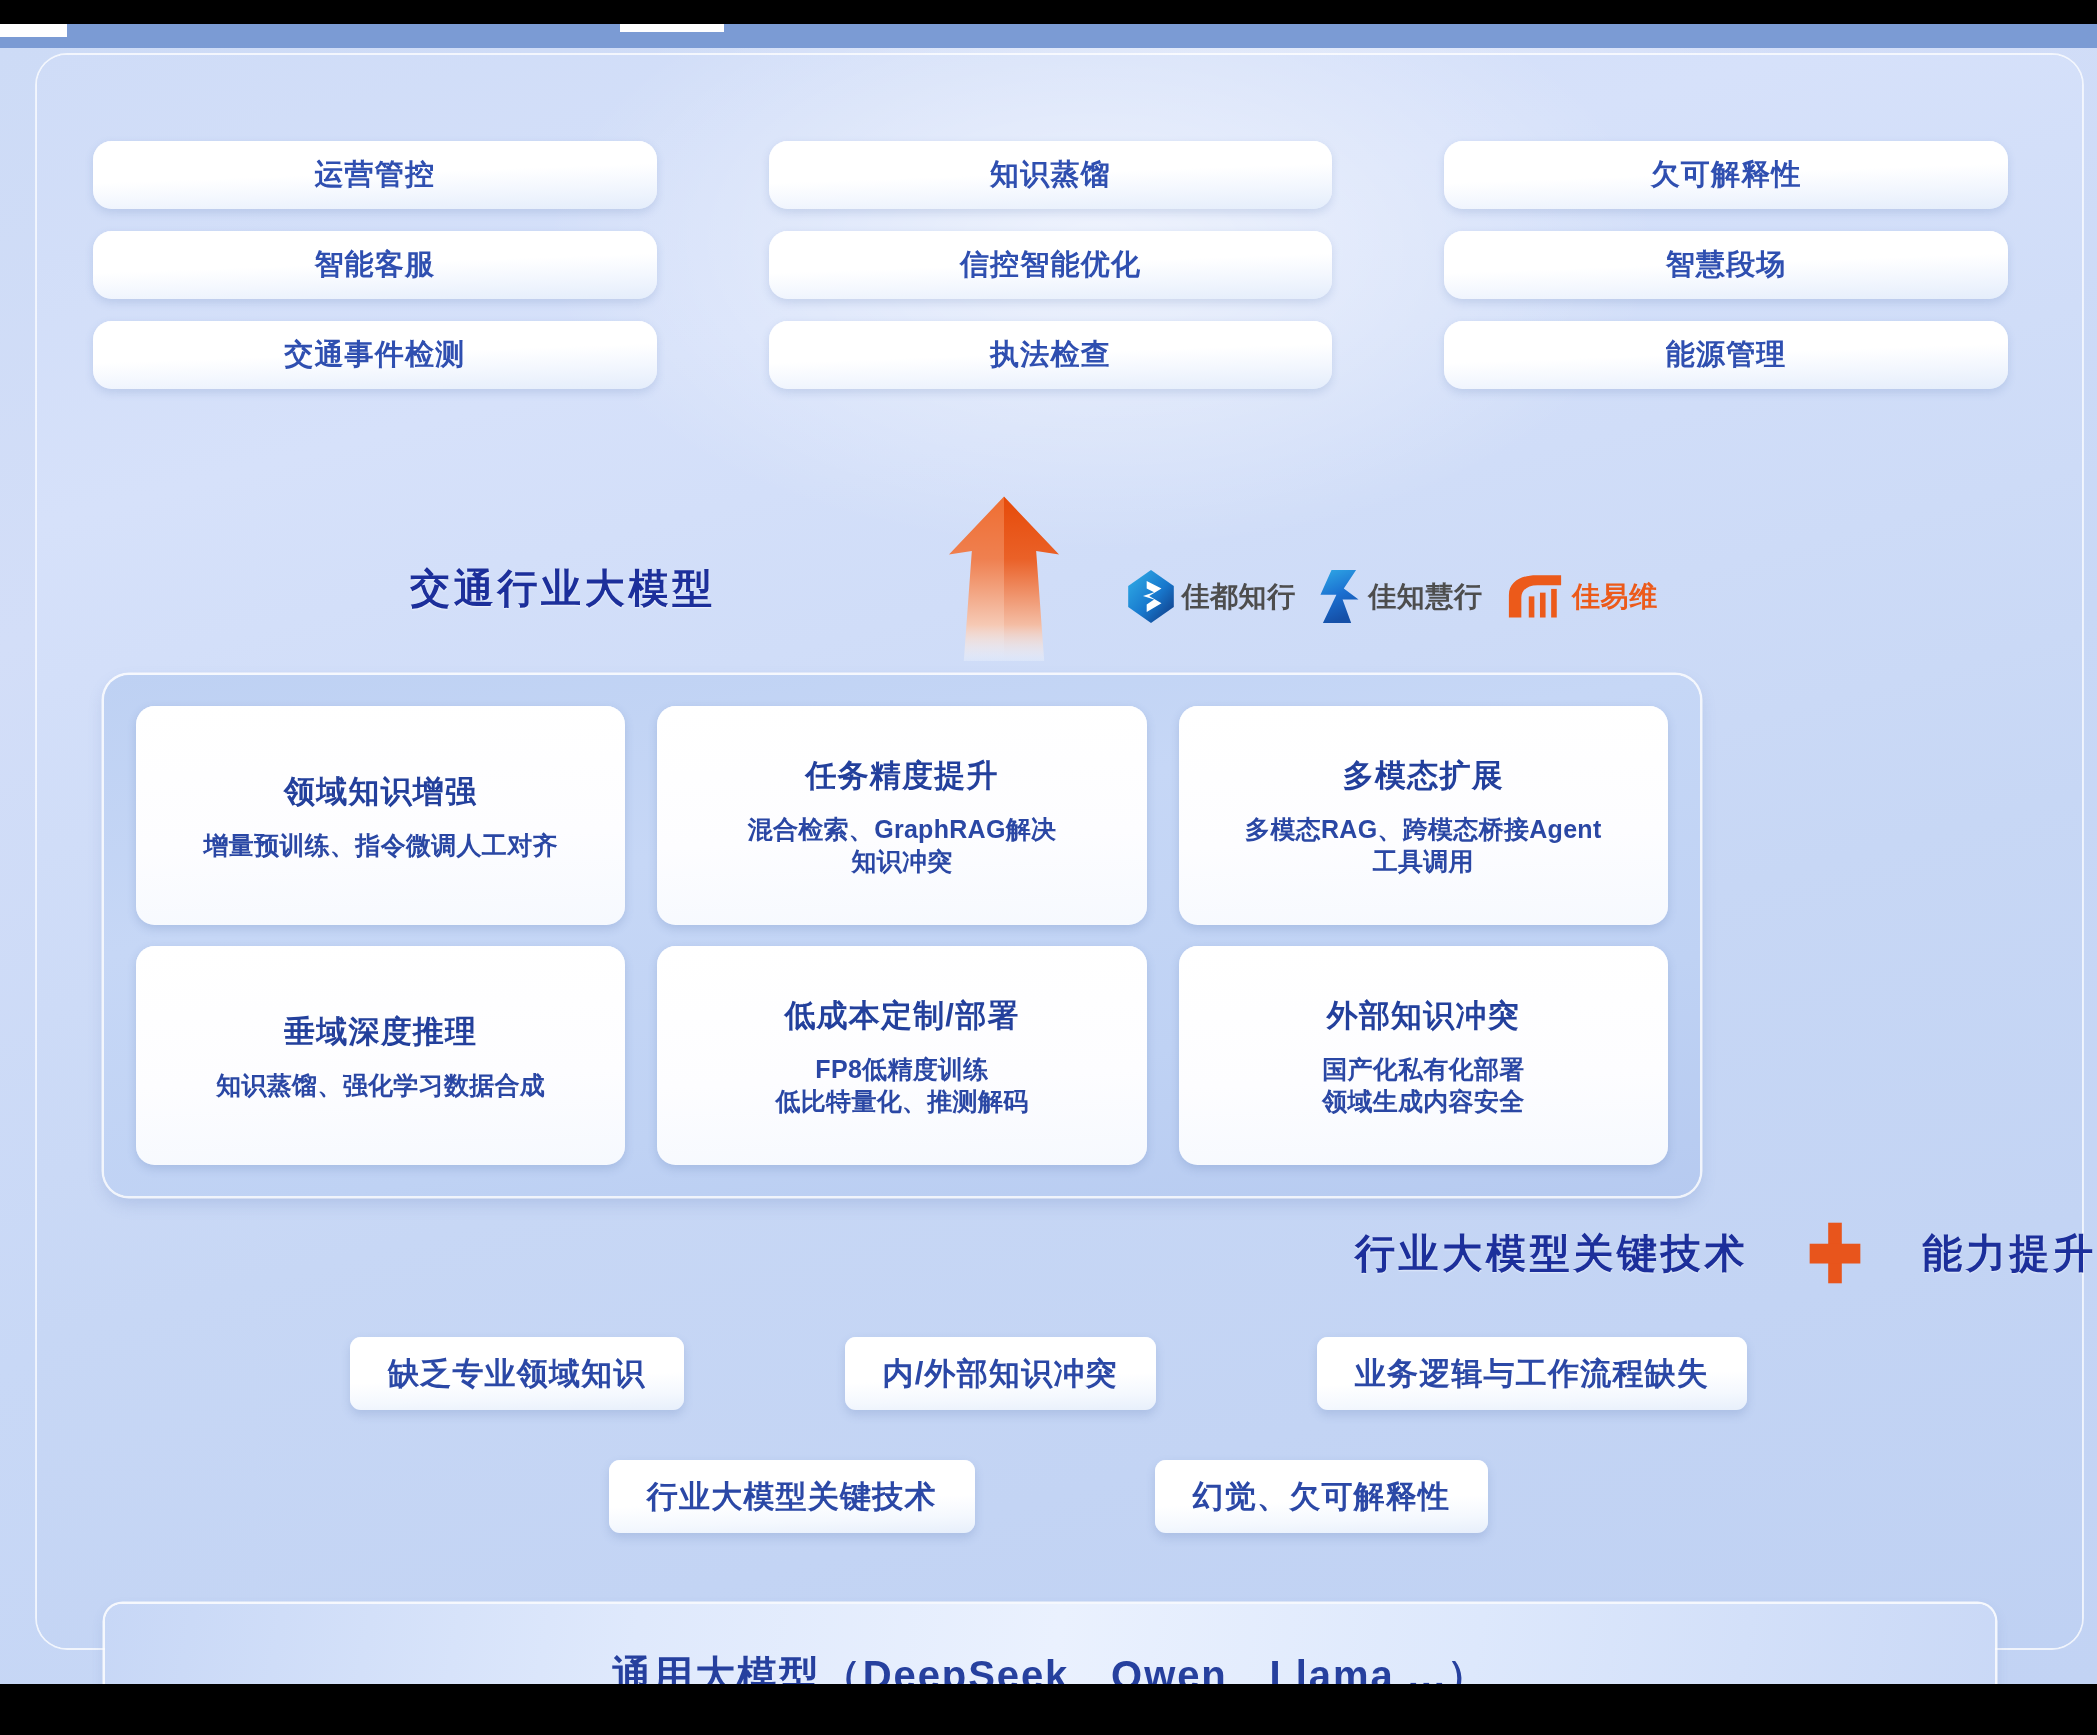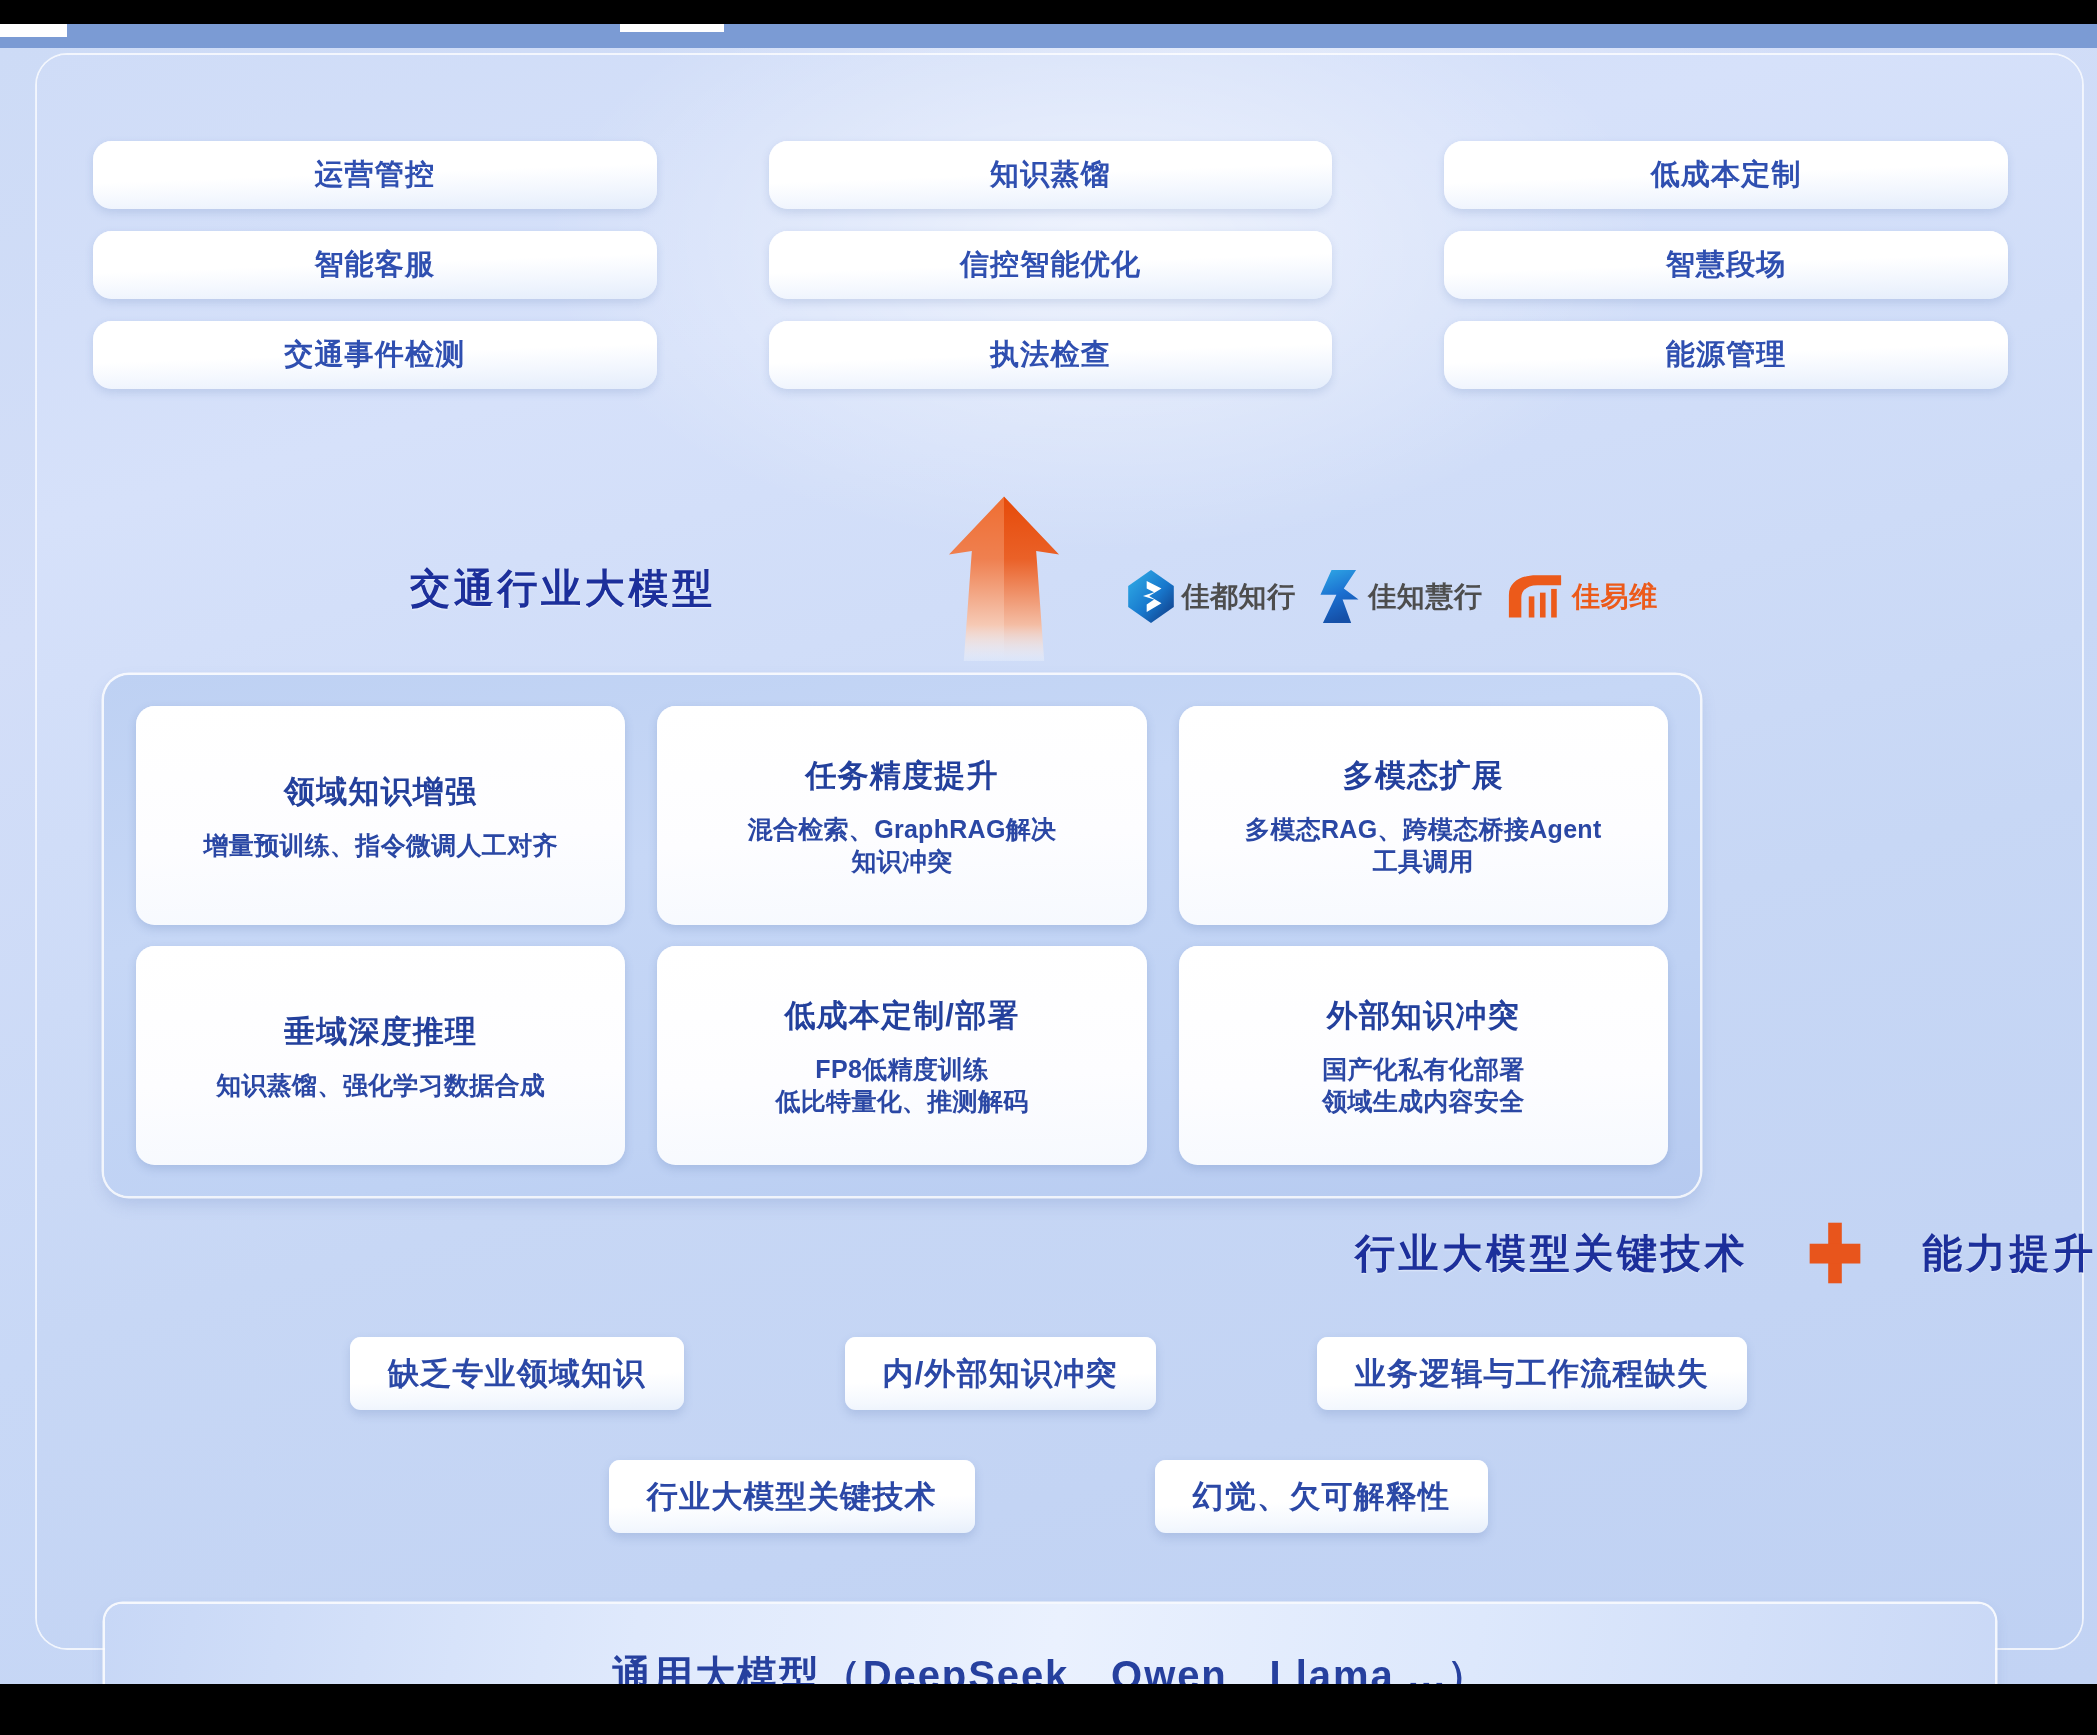--- a/index.html
+++ b/index.html
@@ -243,21 +243,21 @@
     <div id="rounded-plate"></div>
 
     <div id="scenarios">
       <div class="scn">
           <span>运营管控</span>
         </div>
       <div class="scn">
           <span>知识蒸馏</span>
         </div>
       <div class="scn">
-          <span>低成本定制</span>
+          <span>欠可解释性</span>
         </div>
       <div class="scn">
           <span>智能客服</span>
         </div>
       <div class="scn">
           <span>信控智能优化</span>
         </div>
       <div class="scn">
           <span>智慧段场</span>
         </div>

